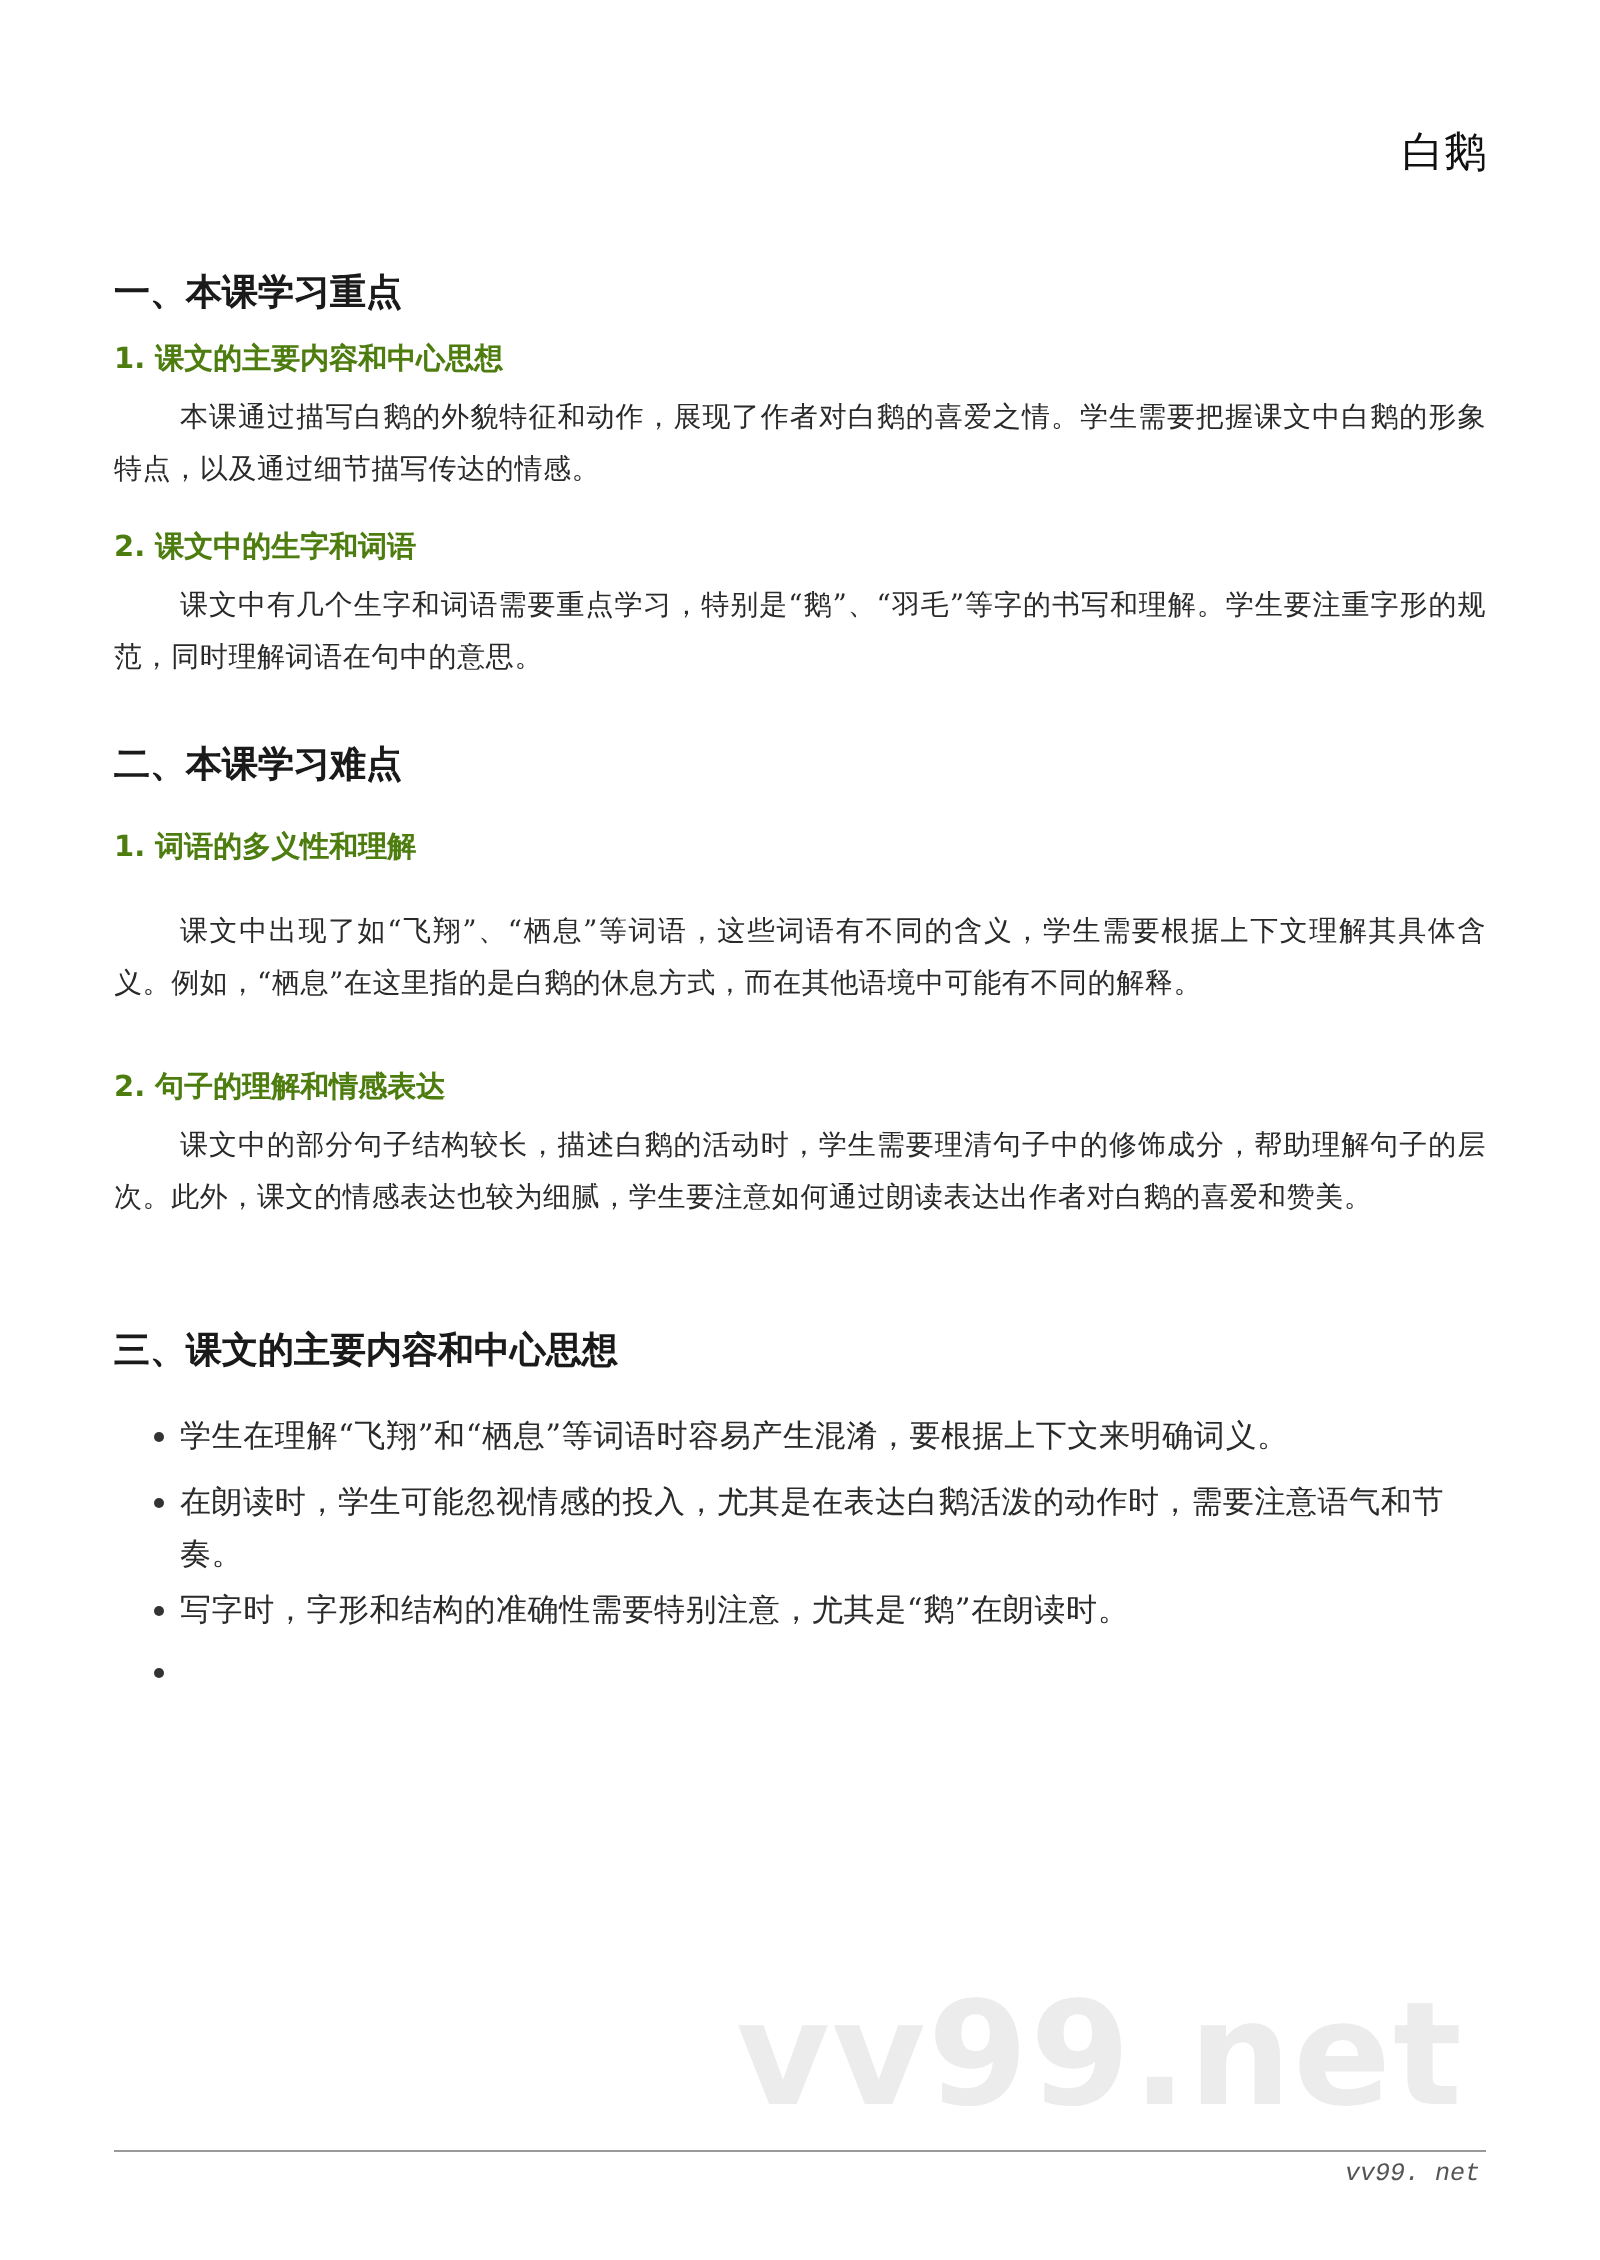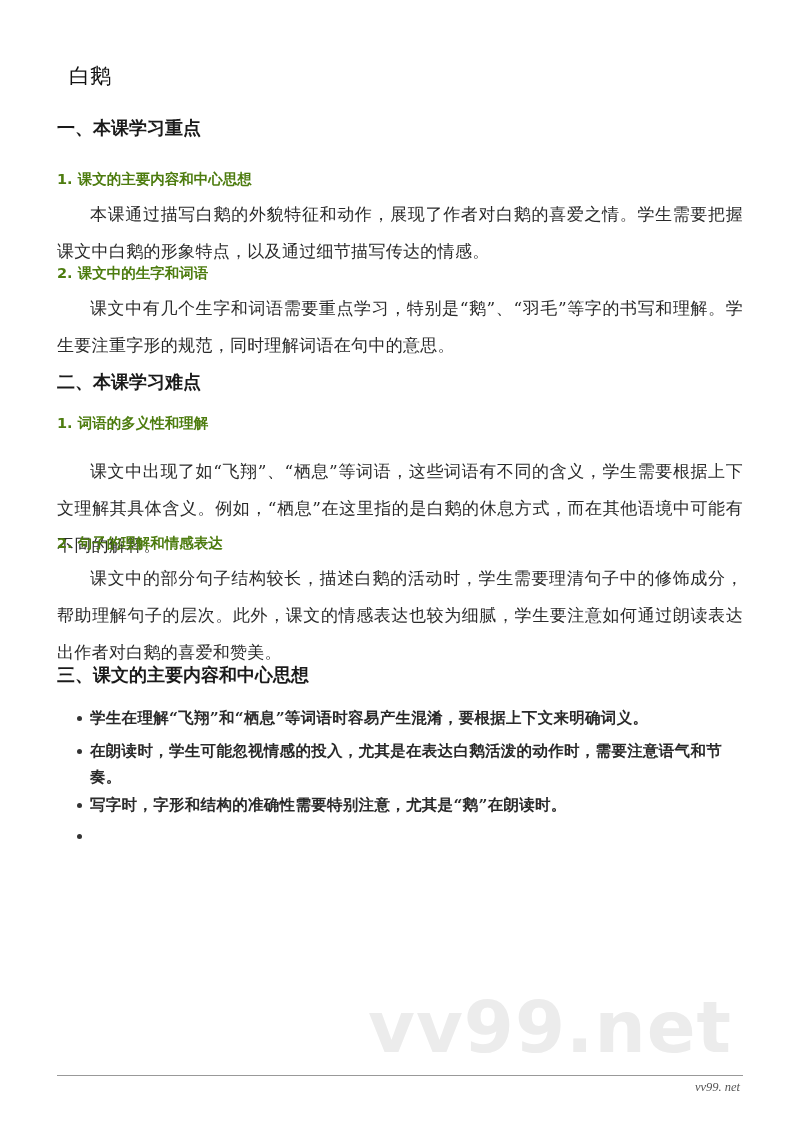--- a/index.html
+++ b/index.html
@@ -1,42 +1,42 @@
 <!DOCTYPE html>
 <html><head>
 <meta charset="utf-8">
 <style>
   html, body { margin: 0; padding: 0; background: #ffffff; }
   body { width: 800px; height: 1130px; position: relative; overflow: hidden;
          font-family: "DejaVu Serif", "Liberation Serif", serif; color: #222; }
   .page { position: absolute; left: 57px; top: 0; width: 686px; }
-  .title { position: absolute; left: 12px; top: 62px; width: 686px; text-align: left;
+  .title { position: absolute; left: 0; top: 62px; width: 686px; text-align: right;
            font-family: "DejaVu Sans", "Liberation Sans", sans-serif; font-size: 21px; color: #111; }
   .h2 { position: absolute; left: 0; font-family: "DejaVu Sans", "Liberation Sans", sans-serif;
         font-size: 18px; font-weight: bold; color: #1a1a1a; white-space: nowrap; }
   .h3 { position: absolute; left: 0; font-family: "DejaVu Sans", "Liberation Sans", sans-serif;
         font-size: 14.5px; font-weight: bold; color: #4d7c0f; white-space: nowrap; }
-  .p { position: absolute; left: 0; width: 686px; font-size: 17px; line-height: 37px;
+  .p { position: absolute; left: 0; width: 686px; font-size: 14px; line-height: 26px;
        text-indent: 33px; color: #2a2a2a; text-align: justify; letter-spacing: 0.3px; }
   .bullet { position: absolute; left: 20px; width: 655px; font-size: 15.5px; line-height: 26px;
-            padding-left: 13px; color: #2a2a2a; letter-spacing: 0.3px; font-weight: bold; }
+            padding-left: 13px; color: #2a2a2a; letter-spacing: 0.3px; }
   .bullet .dot { position: absolute; left: 0; top: 11px; width: 5px; height: 5px; border-radius: 50%; background: #333; }
   .watermark { position: absolute; left: 368px; top: 985px; font-family: "DejaVu Sans", "Liberation Sans", sans-serif;
                font-weight: bold; font-size: 72px; color: #ececec; letter-spacing: 1px; white-space: nowrap; }
   .footer-line { position: absolute; left: 57px; top: 1075px; width: 686px; height: 1px; background: #999; }
-  .footer-text { position: absolute; right: 60px; top: 1080px; font-family: Liberation Serif, serif;
+  .footer-text { position: absolute; right: 60px; top: 1080px; font-family: Liberation Mono, monospace;
                  font-style: italic; font-size: 12.5px; color: #555; }
 </style>
 </head>
 <body>
 
 <div class="page">
   <div class="title">白鹅</div>
 
-  <div class="h2" style="top:116px">一、本课学习重点</div>
+  <div class="h2" style="top:134px">一、本课学习重点</div>
   <div class="h3" style="top:170px">1.  课文的主要内容和中心思想</div>
   <div class="p" style="top:196px">本课通过描写白鹅的外貌特征和动作，展现了作者对白鹅的喜爱之情。学生需要把握课文中白鹅的形象特点，以及通过细节描写传达的情感。</div>
   <div class="h3" style="top:264px">2.  课文中的生字和词语</div>
   <div class="p" style="top:290px">课文中有几个生字和词语需要重点学习，特别是“鹅”、“羽毛”等字的书写和理解。学生要注重字形的规范，同时理解词语在句中的意思。</div>
 
   <div class="h2" style="top:370px">二、本课学习难点</div>
   <div class="h3" style="top:414px">1.  词语的多义性和理解</div>
   <div class="p" style="top:453px">课文中出现了如“飞翔”、“栖息”等词语，这些词语有不同的含义，学生需要根据上下文理解其具体含义。例如，“栖息”在这里指的是白鹅的休息方式，而在其他语境中可能有不同的解释。</div>
   <div class="h3" style="top:534px">2.  句子的理解和情感表达</div>
   <div class="p" style="top:560px">课文中的部分句子结构较长，描述白鹅的活动时，学生需要理清句子中的修饰成分，帮助理解句子的层次。此外，课文的情感表达也较为细腻，学生要注意如何通过朗读表达出作者对白鹅的喜爱和赞美。</div>

